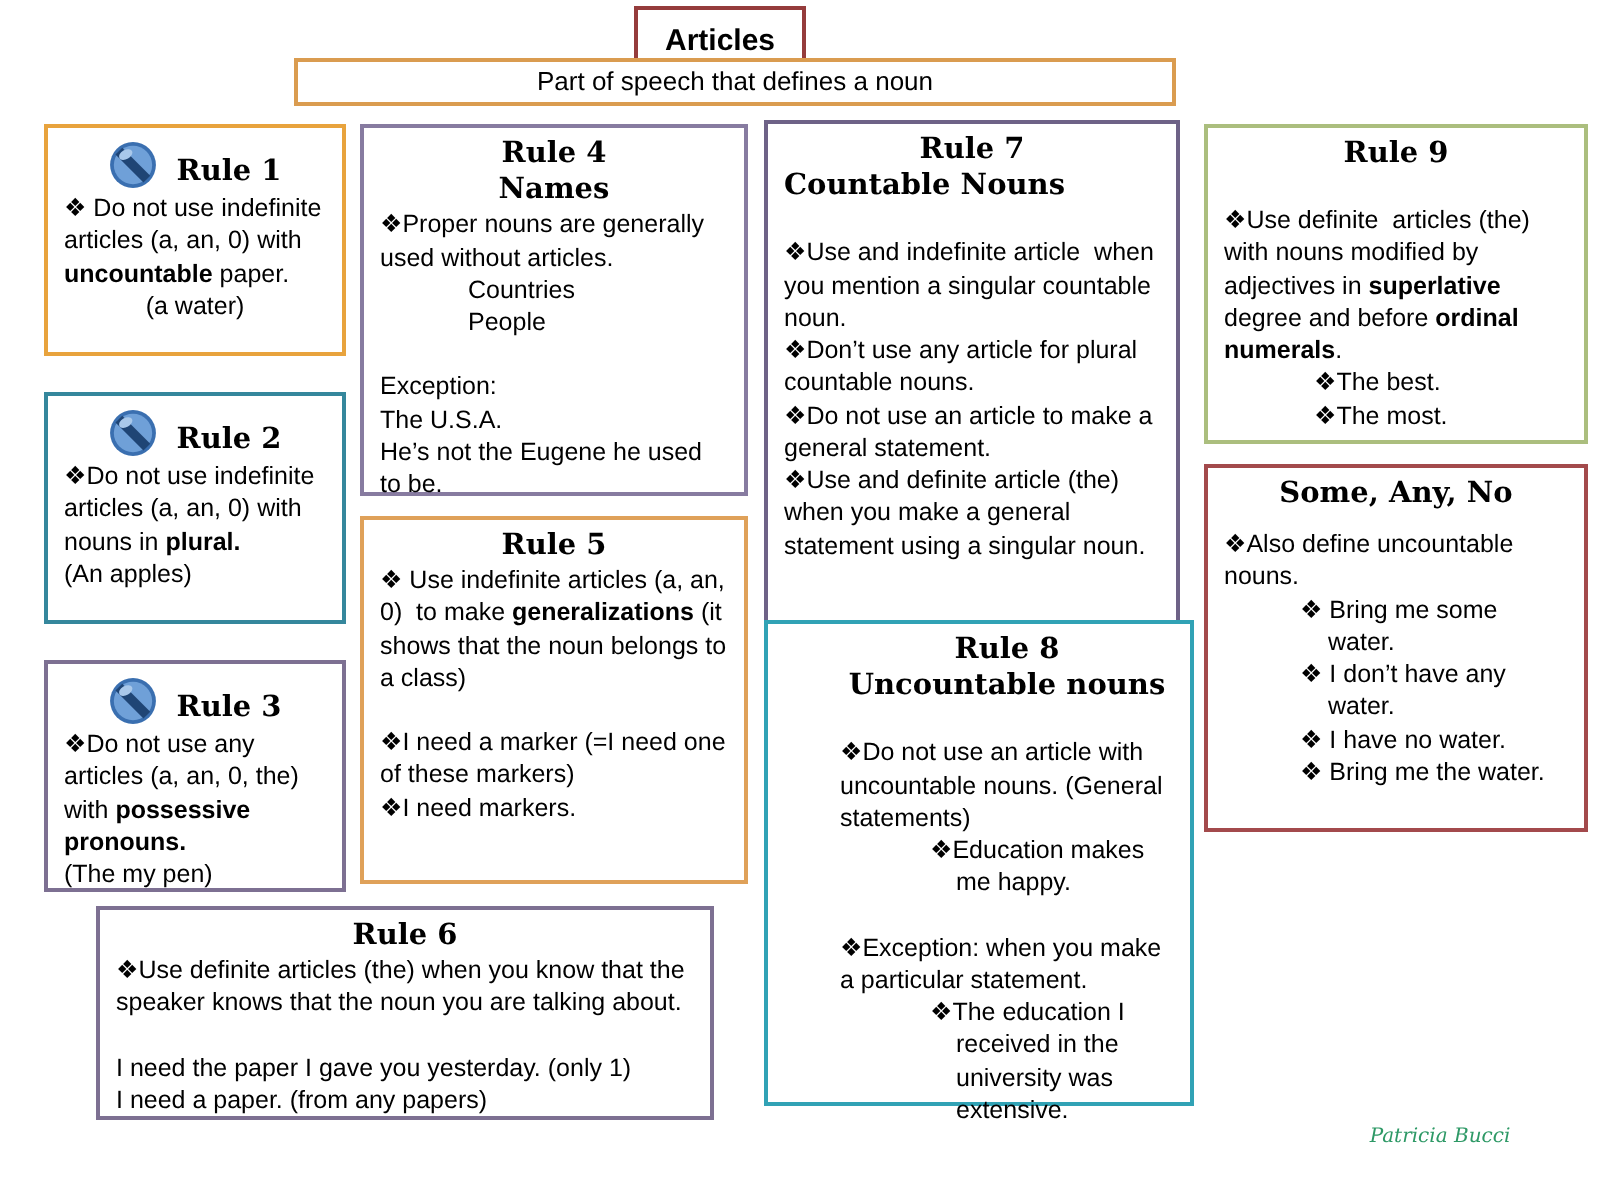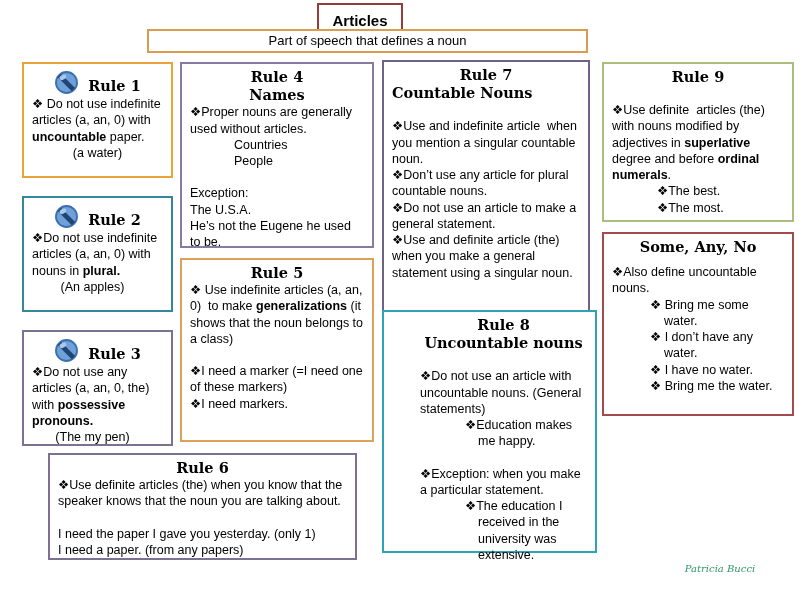--- a/index.html
+++ b/index.html
@@ -14,21 +14,21 @@
   .rule-head{
     font-family:"DejaVu Serif",serif;font-weight:bold;font-size:14.5px;
     text-align:center;line-height:1.25;
   }
   .head-row{display:flex;align-items:flex-end;justify-content:center;gap:9px;margin:2px 0 1px 0;}
   .head-row .rule-head{margin:0;}
   .noicon{width:25px;height:25px;flex:0 0 auto;}
   .b{font-weight:bold;}
   .txt{white-space:pre-wrap;}
   .center{text-align:center;}
-  .right{text-align:center;padding-right:10px;}
+  .right{text-align:left;padding-right:10px;}
   .gap{height:16px;}
   .gap-sm{height:8px;}
 
   
   #title-box{left:317px;top:3px;width:86px;height:25px;border-color:#953C3C;
     display:flex;align-items:center;justify-content:center;padding:16px;
     font-weight:bold;font-size:15px;}
   #subtitle-box{left:147px;top:29px;width:441px;height:24px;border-color:#DA9C50;
     display:flex;align-items:center;justify-content:center;padding:0;font-size:13px;}
 

